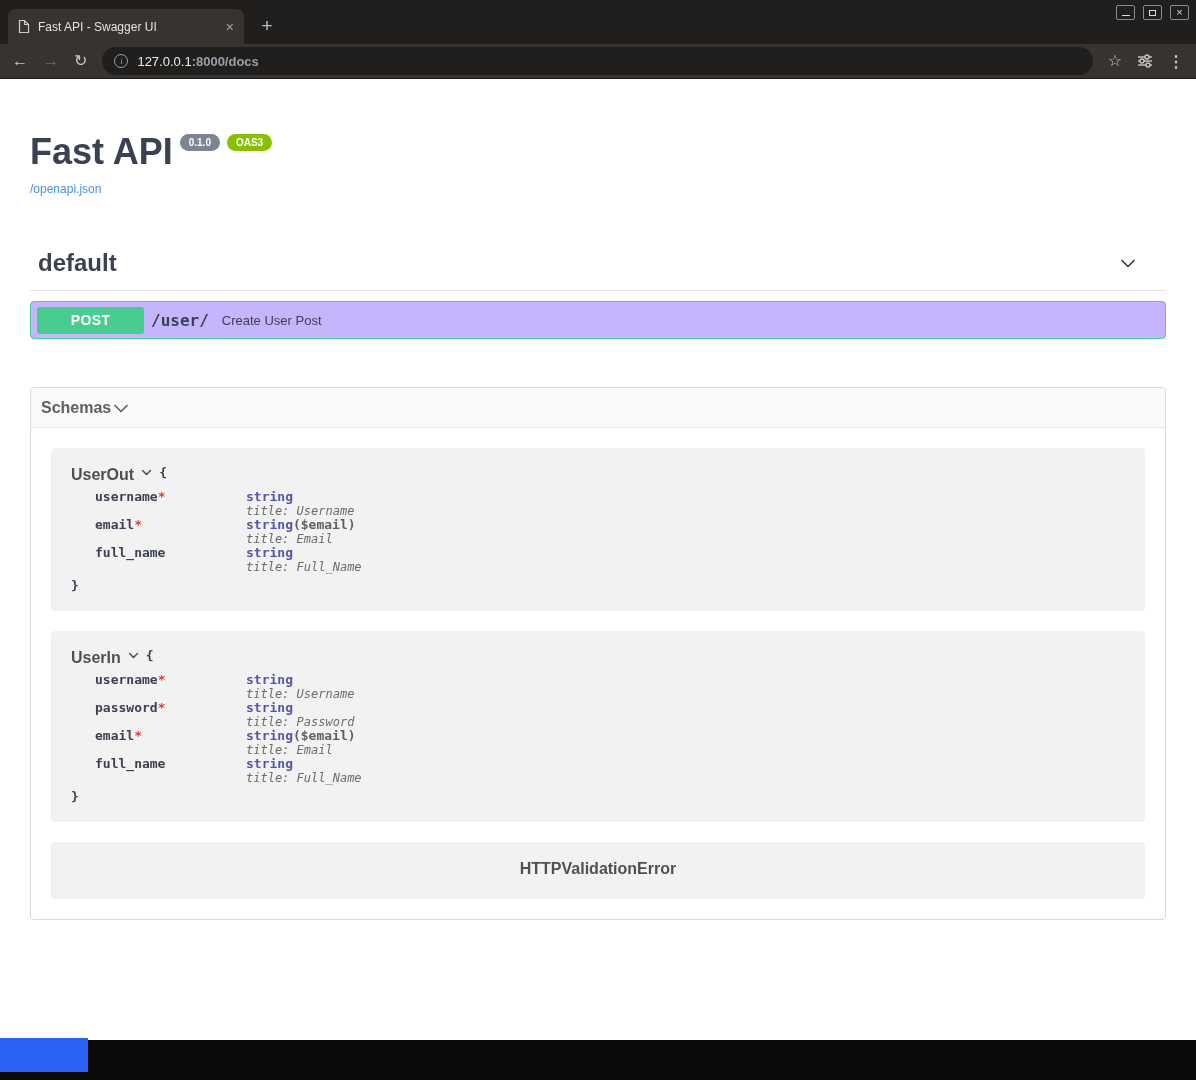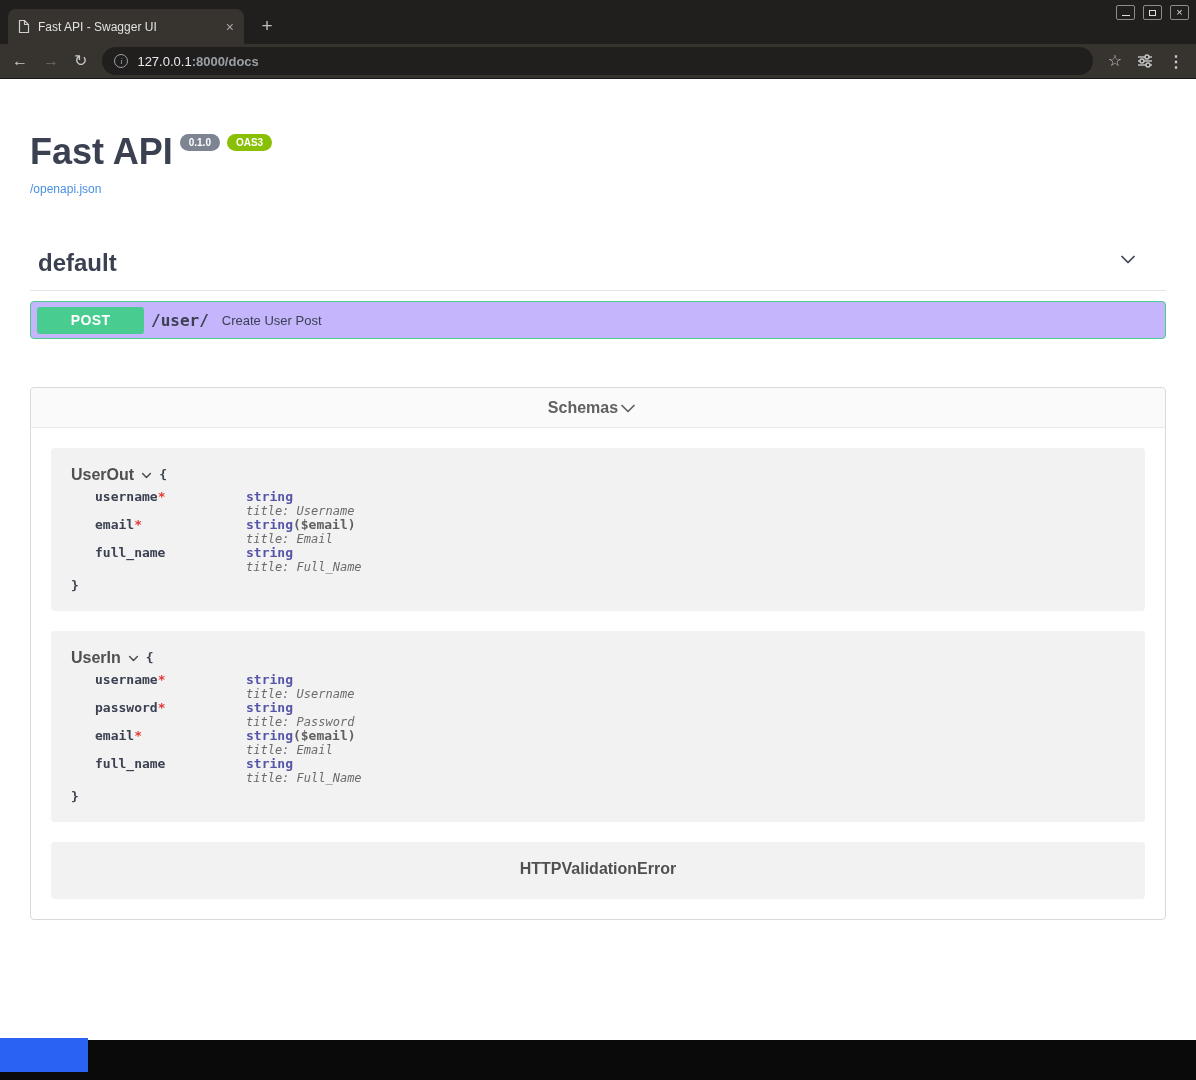--- a/index.html
+++ b/index.html
@@ -31,39 +31,39 @@
   .page { position:absolute; top:79px; left:0; width:1196px; height:961px; background:#ffffff; overflow:hidden; }
 
   .info-block { padding:52px 30px 0; }
   .api-title { font-size:36px; font-weight:700; color:#3b4151; }
   .badge { display:inline-block; color:#fff; font-size:10px; font-weight:700; padding:3px 9px; border-radius:57px; vertical-align:top; position:relative; top:3px; margin-left:7px; }
   .badge-version { background:#7d8492; }
   .badge-oas { background:#89bf04; }
   .spec-link { display:inline-block; margin-top:9px; font-size:12px; color:#4990e2; text-decoration:none; cursor:pointer; }
 
   .tag-section { margin:52px 30px 0; }
-  .tag-header { display:flex; justify-content:space-between; padding:0 28px 13px 8px; border-bottom:1px solid #e1e4e8; cursor:pointer; }
+  .tag-header { display:flex; align-items:center; justify-content:space-between; padding:0 28px 13px 8px; border-bottom:1px solid #e1e4e8; cursor:pointer; }
   .tag-title { font-size:24px; font-weight:700; color:#3b4151; }
   .chev { color:#3b4151; display:block; }
   .chev.gray { color:#606060; }
 
   .opblock { margin-top:10px; height:38px; border:1px solid #49cc90; background:#c4b5fd; border-radius:4px; display:flex; align-items:center; padding:4px 6px; cursor:pointer; }
   .opblock-method { width:107px; height:27px; flex:none; background:#49cc90; color:#fff; font-size:14px; font-weight:700; letter-spacing:.4px; border-radius:3px; display:flex; align-items:center; justify-content:center; }
   .opblock-path { font-family:"DejaVu Sans Mono", monospace; font-size:16px; font-weight:700; color:#3b4151; margin-left:7px; }
   .opblock-summary { font-size:13px; color:#3b4151; margin-left:13px; }
 
   .models { margin:48px 30px 0; border:1px solid #d5dadf; border-radius:4px; background:#fff; }
-  .models-header { height:40px; display:flex; align-items:center; justify-content:center; padding:0 20px 0 10px; background:#fafafa; border-bottom:1px solid #e8eaec; border-radius:4px 4px 0 0; cursor:pointer; }
+  .models-header { height:40px; display:flex; align-items:center; justify-content:flex-start; padding:0 20px 0 10px; background:#fafafa; border-bottom:1px solid #e8eaec; border-radius:4px 4px 0 0; cursor:pointer; }
   .models-title { font-size:16px; font-weight:700; color:#606060; }
   .models-body { padding:20px; }
 
   .model-box { background:#f2f2f2; border-radius:4px; padding:18px 20px; margin-bottom:20px; }
   .model-box:last-child { margin-bottom:0;flex-direction:column; }
   .model-box.collapsed { display:flex; align-items:center; gap:12px; height:57px; cursor:pointer; }
-  .model-title-row { display:flex; align-items:center; gap:6px; cursor:pointer; }
+  .model-title-row { display:flex; gap:6px; cursor:pointer; }
   .model-title { font-size:16px; font-weight:700; color:#505050; }
   .brace { font-family:"DejaVu Sans Mono", monospace; font-size:13px; font-weight:700; color:#3b4151; line-height:14px; }
   .brace-close { margin-top:5px; }
   .props { margin:6px 0 0 24px; }
   .prop-row { display:flex; align-items:flex-start; }
   .prop-name { width:151px; flex:none; font-family:"DejaVu Sans Mono", monospace; font-size:13px; font-weight:700; color:#3b4151; line-height:14px; }
   .star { color:#e53935; }
   .prop-line { font-family:"DejaVu Sans Mono", monospace; font-size:13px; line-height:14px; }
   .prop-type { color:#5555aa; font-weight:700; }
   .prop-format { color:#606060; font-weight:700; }

